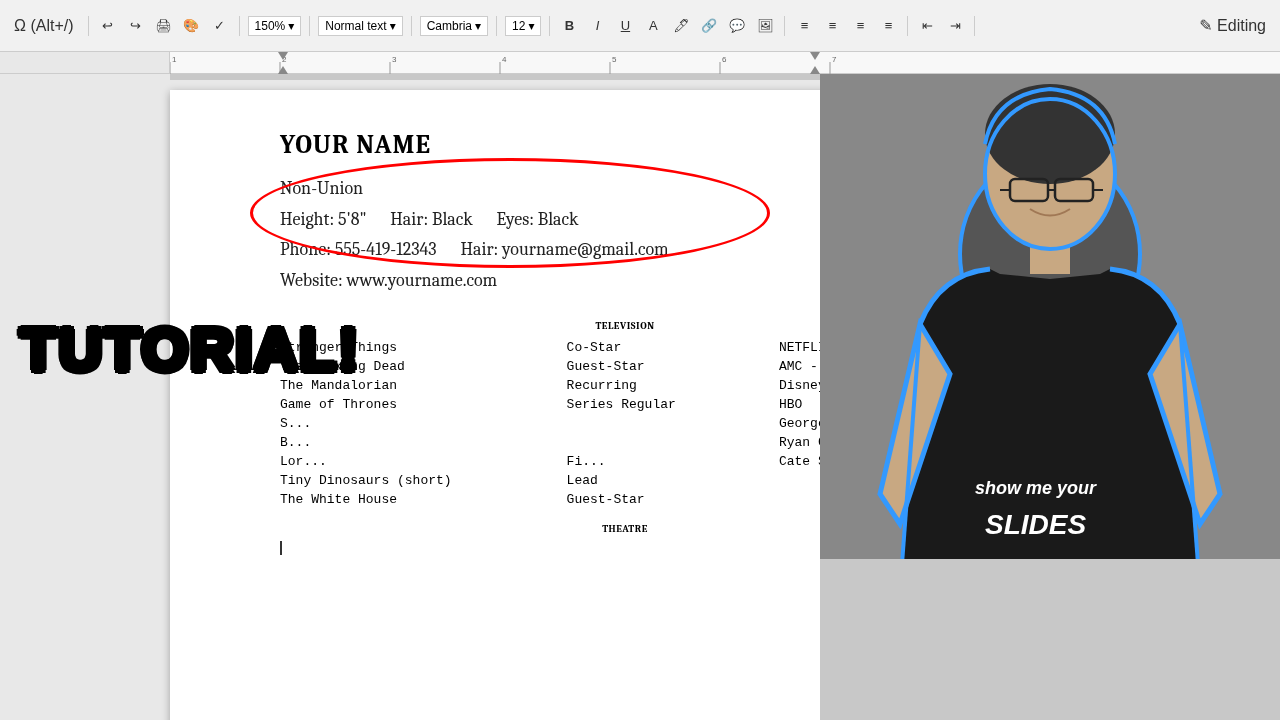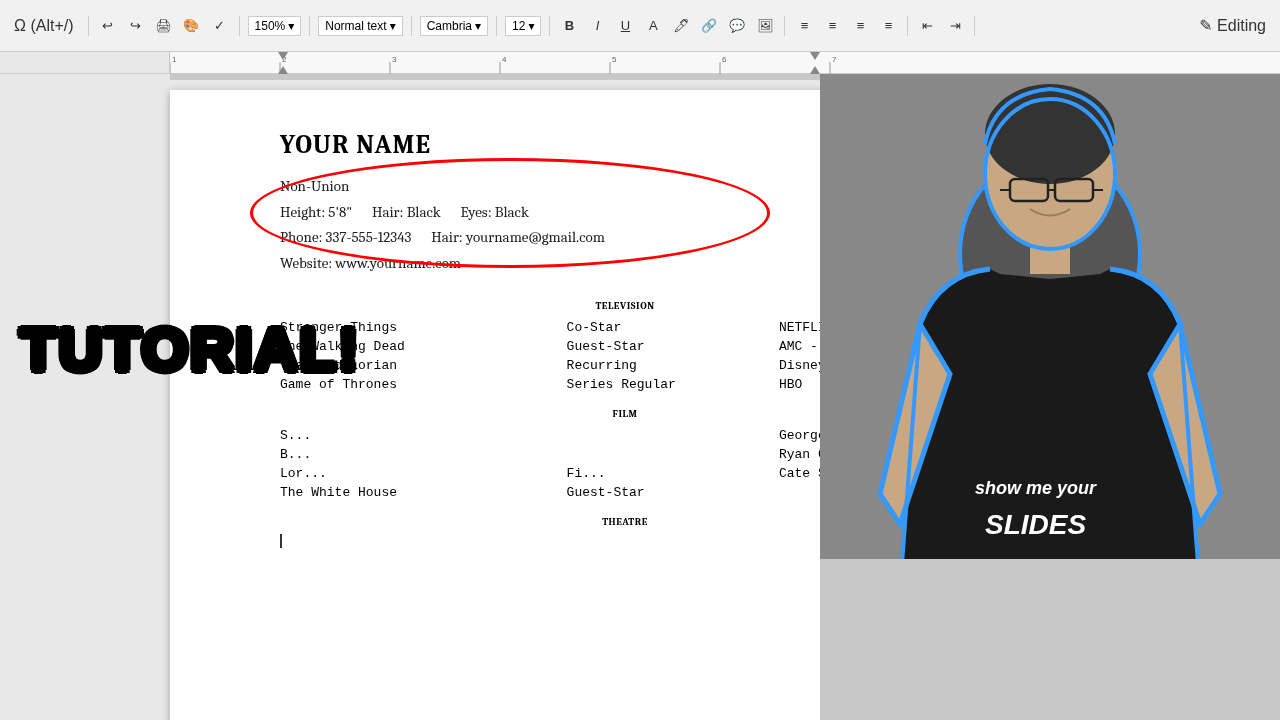--- a/index.html
+++ b/index.html
@@ -119,21 +119,21 @@
       top: -10px;
       left: -30px;
       width: 520px;
       height: 110px;
       border: 3px solid red;
       border-radius: 50%;
       pointer-events: none;
     }
 
     .contact-line {
-      font-size: 15px;
+      font-size: 18px;
       line-height: 1.7;
       color: #222;
     }
 
     .section-header {
       font-size: 10px;
       font-weight: bold;
       margin: 14px 0 6px 0;
       letter-spacing: 0.5px;
       text-align: center;
@@ -311,21 +311,21 @@
       <div class="contact-oval"></div>
       <div class="contact-line">Non-Union</div>
       <div class="contact-line">
         <span>Height: 5'8"</span>
         &nbsp;&nbsp;&nbsp;&nbsp;
         <span>Hair: Black</span>
         &nbsp;&nbsp;&nbsp;&nbsp;
         <span>Eyes: Black</span>
       </div>
       <div class="contact-line">
-        <span>Phone: 337-555-12343</span>
+        <span>Phone: 555-419-12343</span>
         &nbsp;&nbsp;&nbsp;&nbsp;
         <span>Hair: yourname@gmail.com</span>
       </div>
       <div class="contact-line">Website: www.yourname.com</div>
     </div>
 
     <div class="section-header">TELEVISION</div>
     <table class="credits-table">
       <tbody>
         <tr>
@@ -344,37 +344,41 @@
           <td>Disney+</td>
         </tr>
         <tr>
           <td>Game of Thrones</td>
           <td>Series Regular</td>
           <td>HBO</td>
         </tr>
       </tbody>
     </table>
 
-    <div class="section-header">FILM</div>
     <table class="credits-table">
       <tbody>
         <tr>
           <td>S...</td>
           <td></td>
           <td>George Lucas</td>
         </tr>
         <tr>
           <td>B...</td>
           <td></td>
           <td>Ryan Google</td>
         </tr>
         <tr>
           <td>Lor...</td>
           <td>Fi...</td>
           <td>Cate Sh...</td>
+        </tr>
+        <tr>
+          <td>Tiny Dinosaurs (short)</td>
+          <td>Lead</td>
+          <td></td>
         </tr>
       </tbody>
     </table>
 
     <table class="credits-table">
       <tbody>
         <tr>
           <td>The White House</td>
           <td>Guest-Star</td>
           <td></td>

